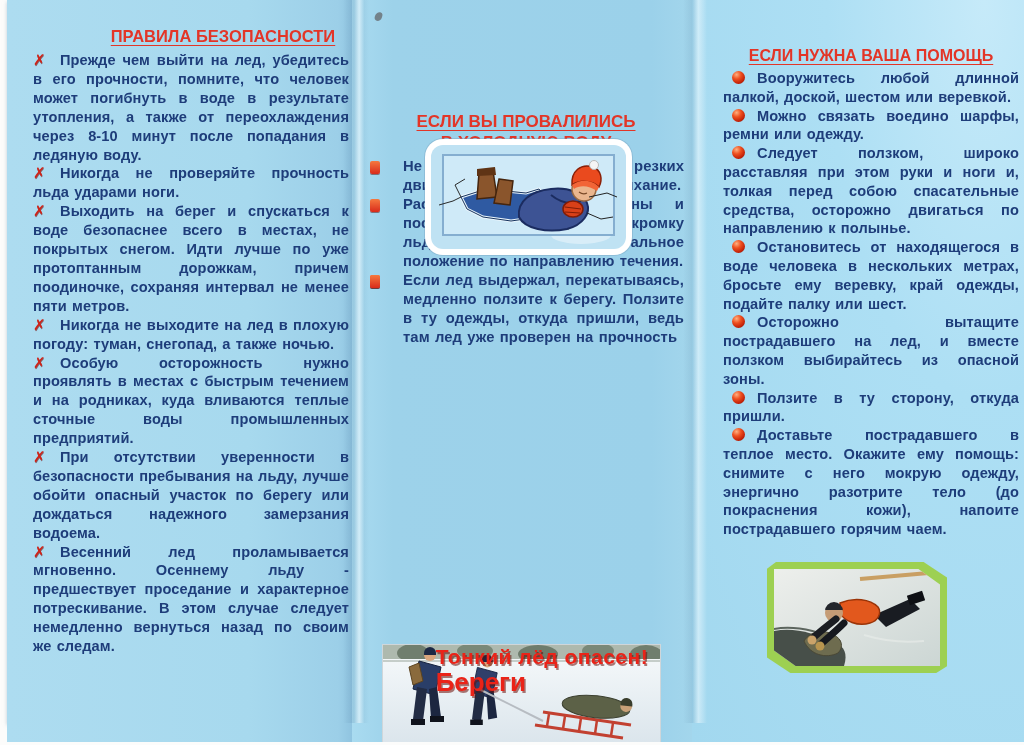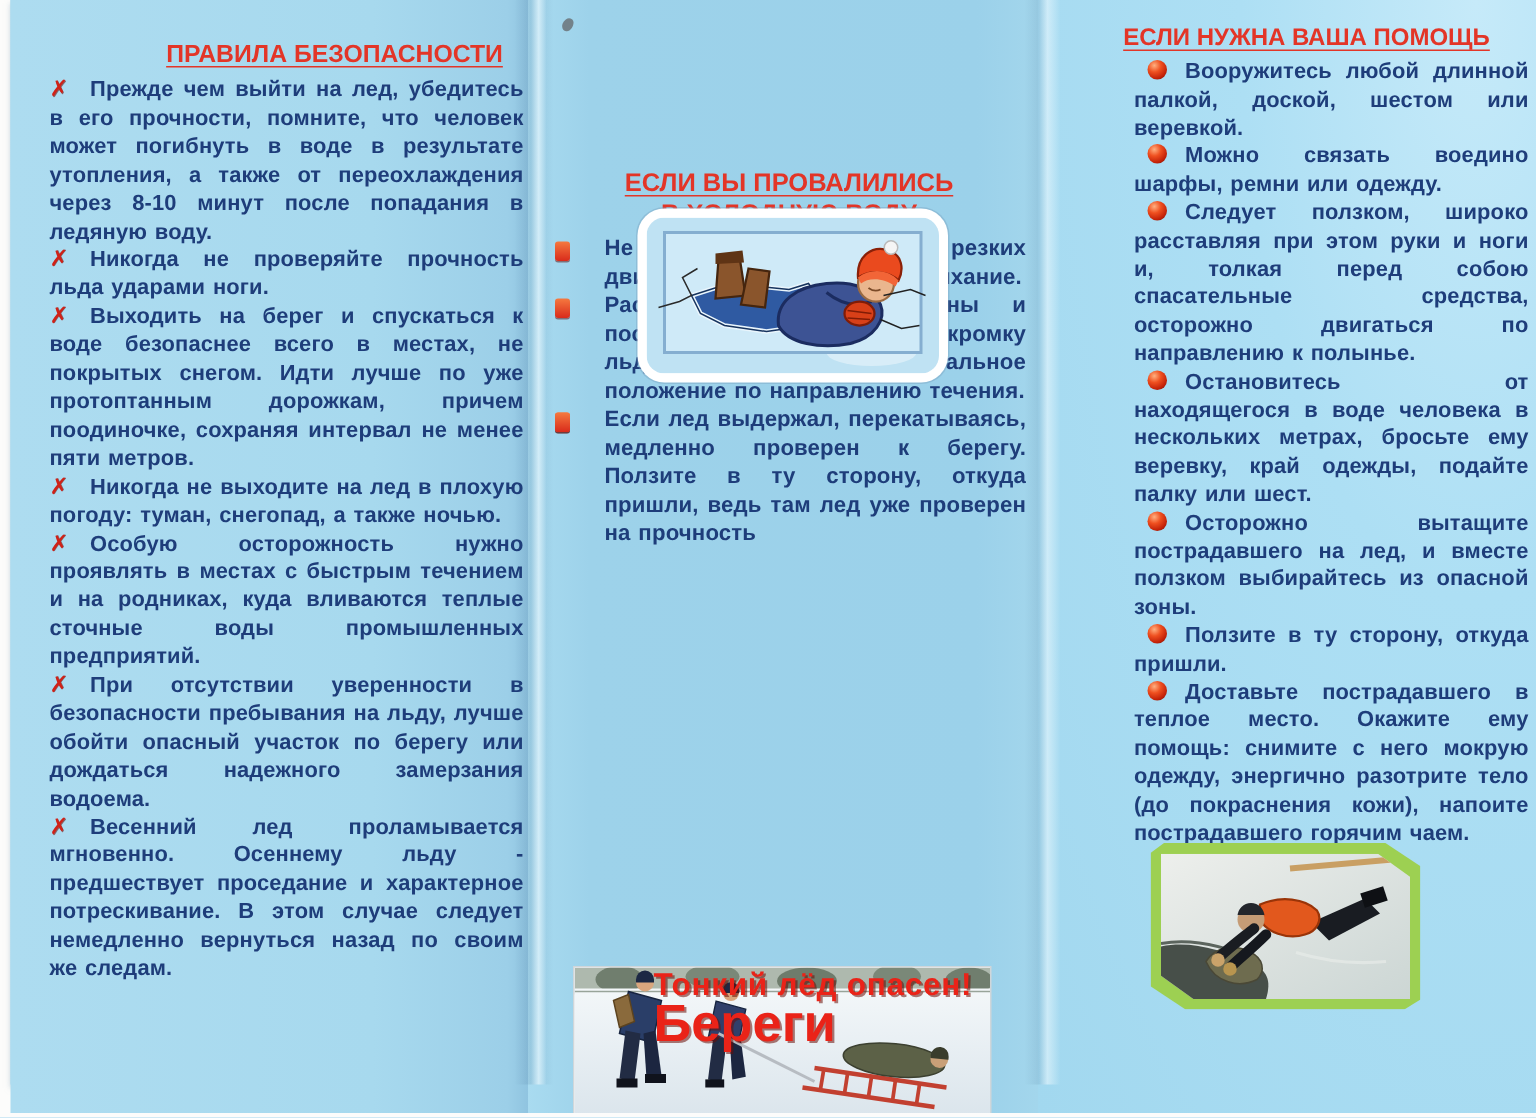--- a/index.html
+++ b/index.html
@@ -46,42 +46,42 @@
 
   
   .panel-mid .content { position:relative; padding:0 8px 0 16px; height:723px; }
   .panel-mid h2 { margin-top:112px; margin-bottom:4px; font-size:17px; line-height:20.5px; }
   .panel-mid .items p { position:relative; padding-left:35px; font-size:14.8px; line-height:19px; }
   .square-marker { position:absolute; left:2px; top:3.5px; width:10px; height:13px;
     border-radius:2px; background:linear-gradient(180deg,#f5793f,#d92b1b);
     box-shadow:0 1px 0 rgba(90,10,5,.5); }
 
   
-  .panel-right .content { position:relative; padding:16px 5px 0 31px; height:693px; }
+  .panel-right .content { position:relative; padding:46px 5px 0 31px; height:693px; }
   .panel-right h2 { font-size:16px; line-height:19px; margin-bottom:4px; }
-  .panel-right .items p { font-size:14.6px; line-height:18.8px;margin-left:33px; }
+  .panel-right .items p { font-size:14.6px; line-height:18.8px; }
   .ball-marker { display:inline-block; width:13px; height:13px; border-radius:50%;
     background:radial-gradient(circle at 35% 28%,#ffb080 0%,#ef5020 35%,#c22108 70%,#5f0e04 100%);
     margin:0 12px 0 9px; vertical-align:-1px; }
 
   
   .cartoon { position:absolute; left:73px; top:27px; width:207px; height:116px;
     background:#fff; border-radius:18px; padding:6px; box-sizing:border-box;
     box-shadow:0 0 0 1px rgba(120,160,190,.4); z-index:2; }
   .cartoon .inner { width:195px; height:104px; border-radius:12px; overflow:hidden; }
 
   
   .poster { position:absolute; left:31px; top:533px; width:277px; height:129px;
     background:#fdfdfd; box-shadow:0 0 0 1px #cfd6da; z-index:2; }
   .poster .photo { position:absolute; left:0; top:0; width:277px; height:99px; overflow:hidden; }
   .overlay { position:absolute; left:19%; right:1%; top:0; 
     color:#ea2318; font-weight:bold; z-index:2;
     text-shadow:1.5px 1.5px 0 rgba(105,12,5,.55); }
   .t1 { font-size:21px; line-height:24px; letter-spacing:.5px; }
-  .t2 { font-size:35px; line-height:27px; }
+  .t2 { font-size:26px; line-height:27px; }
 
   
   .green-photo { position:absolute; left:75px; top:562px; width:180px; height:111px;
     background:#9dd052; z-index:2;
     clip-path:polygon(5% 0,87% 0,100% 14%,100% 94%,94% 100%,13% 100%,0 86%,0 6%); }
   .green-photo .inner { position:absolute; left:7px; top:7px; right:7px; bottom:7px;
     overflow:hidden; clip-path:polygon(0 0,87% 0,100% 16%,100% 100%,13% 100%,0 84%); }
 </style>
 </head>
 <body>
@@ -139,21 +139,21 @@
 
         <h2>
           <div>ЕСЛИ ВЫ ПРОВАЛИЛИСЬ</div>
           <div>В ХОЛОДНУЮ ВОДУ</div>
         </h2>
 
         <div class="items">
           <p><span class="square-marker"></span><span>Не паникуйте, не делайте резких движений, стабилизируйте дыхание.</span></p>
           <p><span class="square-marker"></span><span>Раскиньте руки в стороны и постарайтесь зацепиться за кромку льда, придав телу горизонтальное положение по направлению течения.</span></p>
           <p><span class="square-marker"></span></p>
-          <p><span class="square-marker"></span><span>Если лед выдержал, перекатываясь, медленно проверен к берегу. Ползите в ту сторону, откуда пришли, ведь там лед уже проверен на прочность</span></p>
+          <p><span class="square-marker"></span><span>Если лед выдержал, перекатываясь, медленно ползите к берегу. Ползите в ту одежды, откуда пришли, ведь там лед уже проверен на прочность</span></p>
         </div>
 
         <div class="poster">
           <div class="photo">
             <svg width="277" height="99" viewBox="0 0 277 99">
               <defs>
                 <linearGradient id="snowG" x1="0" y1="0" x2="0" y2="1">
                   <stop offset="0" stop-color="#f3f7f9"></stop>
                     <stop offset="1" stop-color="#dbe5ec"></stop>
                 </linearGradient>

